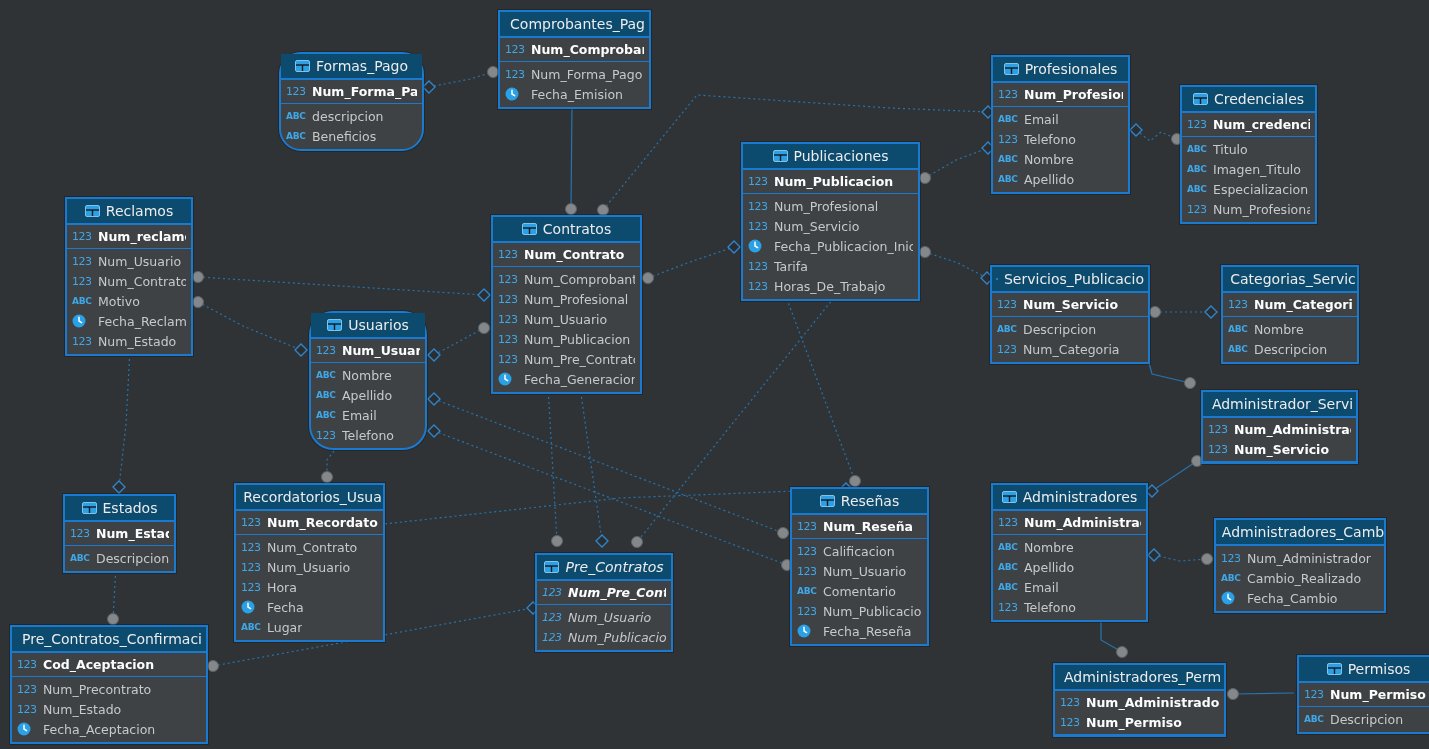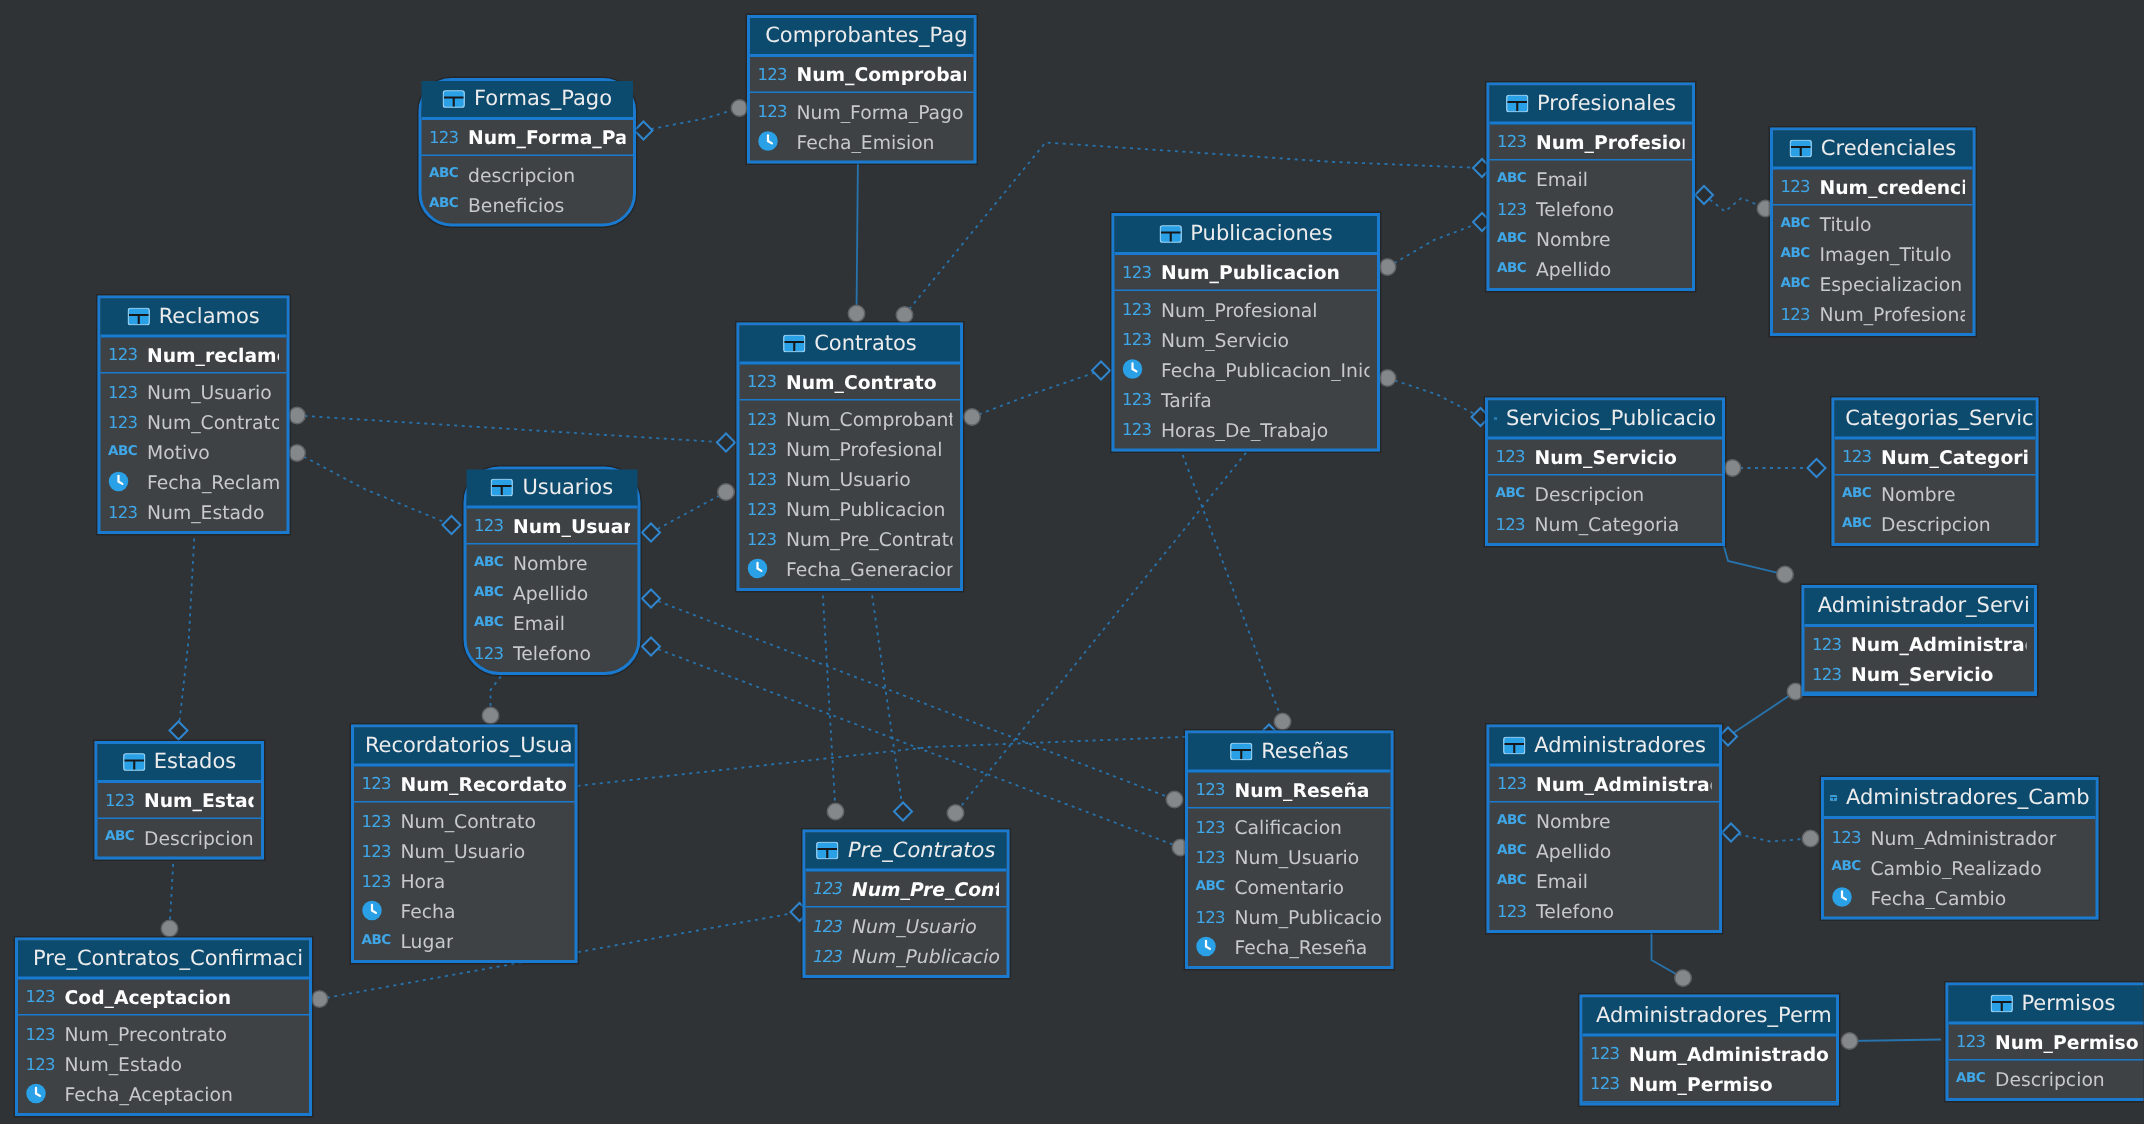--- a/index.html
+++ b/index.html
@@ -685,21 +685,21 @@
           <div class="crow">
             <span class="ticon text">ABC</span>
             <span class="cname">Email</span>
           </div>
           <div class="crow">
             <span class="ticon int">123</span>
             <span class="cname">Telefono</span>
           </div>
         </div>
       </div>
-      <div class="ertable" style="left: 1214px; top: 518px; width: 185px;">
+      <div class="ertable" style="left: 1214px; top: 518px; width: 172px;">
         <div class="thead">
           <svg width="15" height="12" viewBox="0 0 15 12">
     <rect x="0.5" y="0.5" width="14" height="11" rx="1.5" fill="#2aa0e6" stroke="#9fd4f2" stroke-width="0.8"></rect>
     <line x1="1" y1="5" x2="14" y2="5" stroke="#16181b" stroke-width="1.4"></line>
     <line x1="7.5" y1="5" x2="7.5" y2="11" stroke="#16181b" stroke-width="1.4"></line>
   </svg>
           <span>Administradores_Camb</span>
         </div>
         <div class="sec-body">
           <div class="crow">

